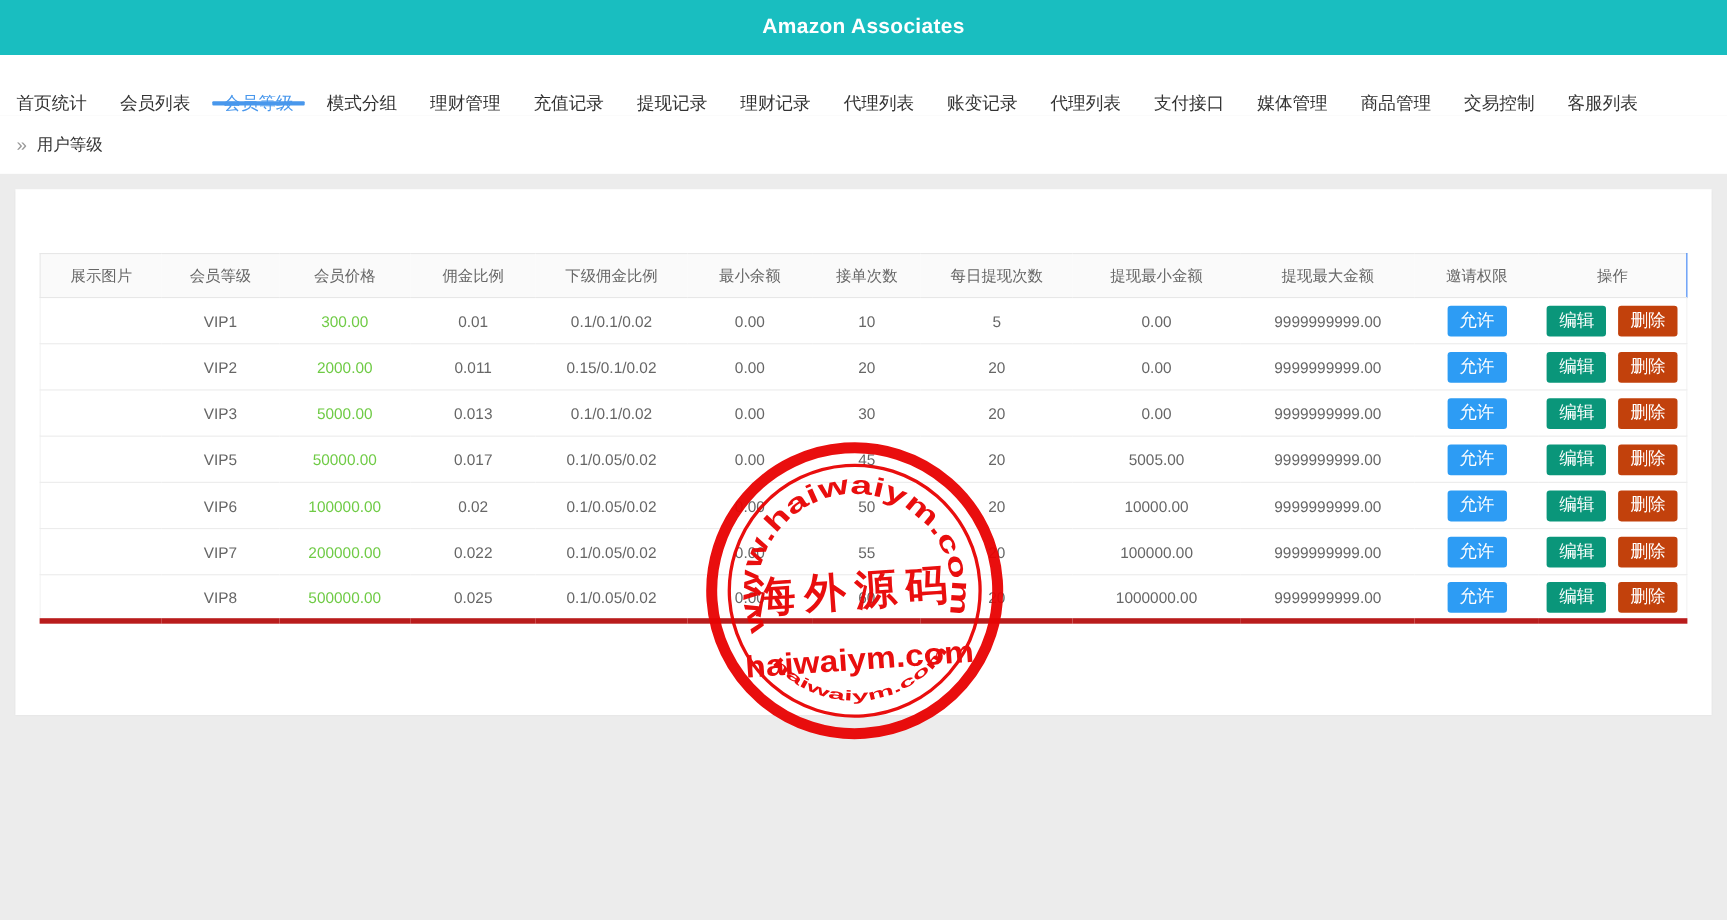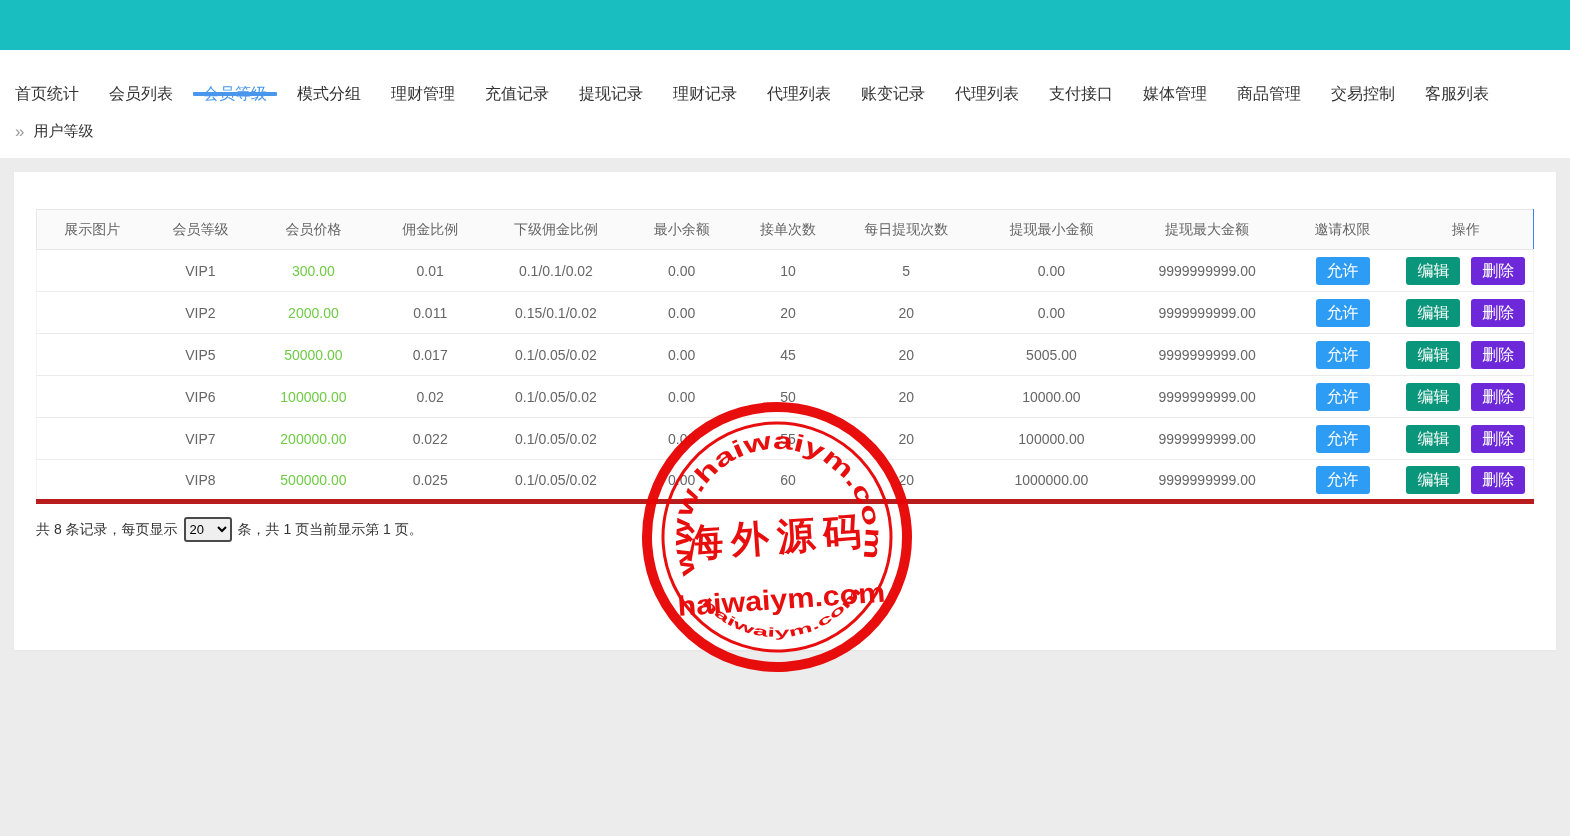--- a/index.html
+++ b/index.html
@@ -26,56 +26,57 @@
 
   
   .crumb { background:#fff; height:53px; display:flex; align-items:center; padding-left:15px; gap:9px; }
   .crumb .chev { color:#9a9a9a; font-size:17px; }
   .crumb .label { color:#333; font-size:15px; }
 
   
   .main { padding:14px; }
   .card { background:#fff; height:478px; padding:37px 22px 0 22px; box-shadow:0 1px 2px rgba(0,0,0,.04); }
 
-  table { width:100%; border-collapse:collapse; table-layout:fixed; font-size:14px; color:#666; }
+  table { width:100%; border-collapse:collapse; table-layout:fixed; font-size:14px; color:#666;margin-top:21px; }
   thead th { background:#fafafa; border:1px solid #e7e7e7; border-left:none; border-right:none;
     height:40px; font-weight:400; color:#666; text-align:center; }
   thead th:first-child { border-left:1px solid #e7e7e7; }
   thead th:last-child { border-right:1px solid #3b82f6; }
   tbody td { height:42px; text-align:center; border-bottom:1px solid #ececec; }
   tbody tr:last-child td { border-bottom:5px solid #b91c1c; }
   tbody tr td:first-child { border-left:1px solid #f3f3f3; }
   tbody tr td:last-child { border-right:1px solid #f3f3f3; }
   td.price { color:#6fcb45; }
 
   th:nth-child(1){width:7.4%} th:nth-child(2){width:7.1%} th:nth-child(3){width:8.0%}
   th:nth-child(4){width:7.6%} th:nth-child(5){width:9.2%} th:nth-child(6){width:7.6%}
   th:nth-child(7){width:6.6%} th:nth-child(8){width:9.2%} th:nth-child(9){width:10.2%}
   th:nth-child(10){width:10.6%} th:nth-child(11){width:7.5%} th:nth-child(12){width:9.0%}
 
   .btn { display:inline-block; border:none; color:#fff; font-size:16px; padding:6px 11px;
     border-radius:3px; cursor:pointer; font-family:inherit; line-height:1; }
   .btn-allow { background:#2d9cf4; }
   .btn-edit  { background:#0a967a; margin-right:7px; }
-  .btn-del   { background:#6d28d9; }
+  .btn-del   { background:#c2410c; }
 
   
   .pager { margin-top:13px; font-size:14px; color:#333; display:flex; align-items:center; gap:6px; }
   .pager select { width:48px; height:25px; border:2px solid #4a4a4a; border-radius:3px;
     font-size:13px; font-family:inherit; }
 
   
   .stamp { position:absolute; left:637px; top:397px; width:280px; height:280px;
     transform:rotate(-4deg); z-index:50; pointer-events:none; opacity:.95; }
   .stamp text { fill:#e80202; font-family:"Liberation Sans","DejaVu Sans",sans-serif; font-weight:700; }
 </style>
 </head>
 <body>
 
 <div class="topbar">
+  <div class="topbar-title">Amazon Associates</div>
 </div>
 
 <div class="nav">
   <a class="nav-item">首页统计</a>
 
   <a class="nav-item">会员列表</a>
 
   <a class="nav-item active">会员等级</a>
 
   <a class="nav-item">模式分组</a>
@@ -175,20 +176,39 @@
         <td>9999999999.00</td>
         <td>
           <button class="btn btn-allow">允许</button>
         </td>
         <td>
           <button class="btn btn-edit">编辑</button>
           <button class="btn btn-del">删除</button>
         </td>
       </tr>
 
+      <tr>
+        <td></td>
+        <td>VIP3</td>
+        <td class="price">5000.00</td>
+        <td>0.013</td>
+        <td>0.1/0.1/0.02</td>
+        <td>0.00</td>
+        <td>30</td>
+        <td>20</td>
+        <td>0.00</td>
+        <td>9999999999.00</td>
+        <td>
+          <button class="btn btn-allow">允许</button>
+        </td>
+        <td>
+          <button class="btn btn-edit">编辑</button>
+          <button class="btn btn-del">删除</button>
+        </td>
+      </tr>
 
 
       <tr>
         <td></td>
         <td>VIP5</td>
         <td class="price">50000.00</td>
         <td>0.017</td>
         <td>0.1/0.05/0.02</td>
         <td>0.00</td>
         <td>45</td>
@@ -259,27 +279,20 @@
           <button class="btn btn-allow">允许</button>
         </td>
         <td>
           <button class="btn btn-edit">编辑</button>
           <button class="btn btn-del">删除</button>
         </td>
       </tr>
     </tbody>
     </table>
 
-    <div class="pager">
-      <span>共 8 条记录，每页显示</span>
-      <select>
-        <option>20</option>
-      </select>
-      <span>条，共 1 页当前显示第 1 页。</span>
-    </div>
 
   </div>
 </div>
 
 <div class="stamp">
   <svg width="280" height="280" viewBox="0 0 280 280">
     <defs>
       <path id="arcTop" d="M 57.3 170.1 A 88 88 0 1 1 222.7 170.1"></path>
       <path id="arcBottom" d="M 58.1 197.4 A 100 100 0 0 0 221.9 197.4"></path>
     </defs>

